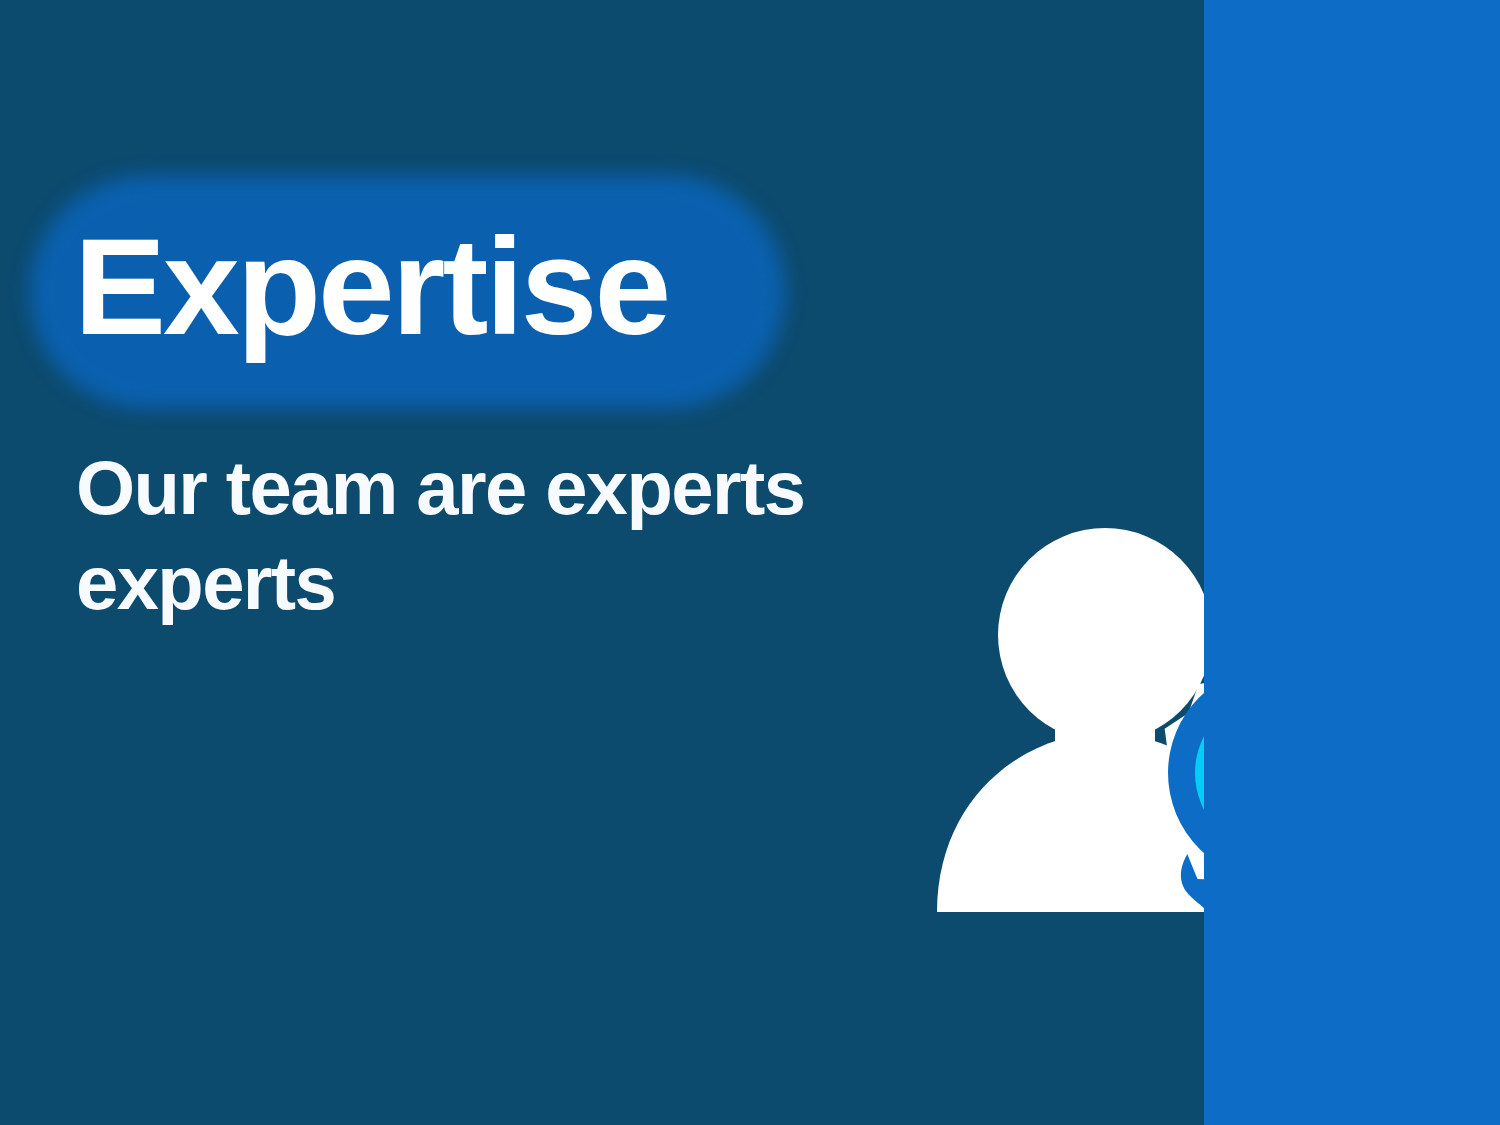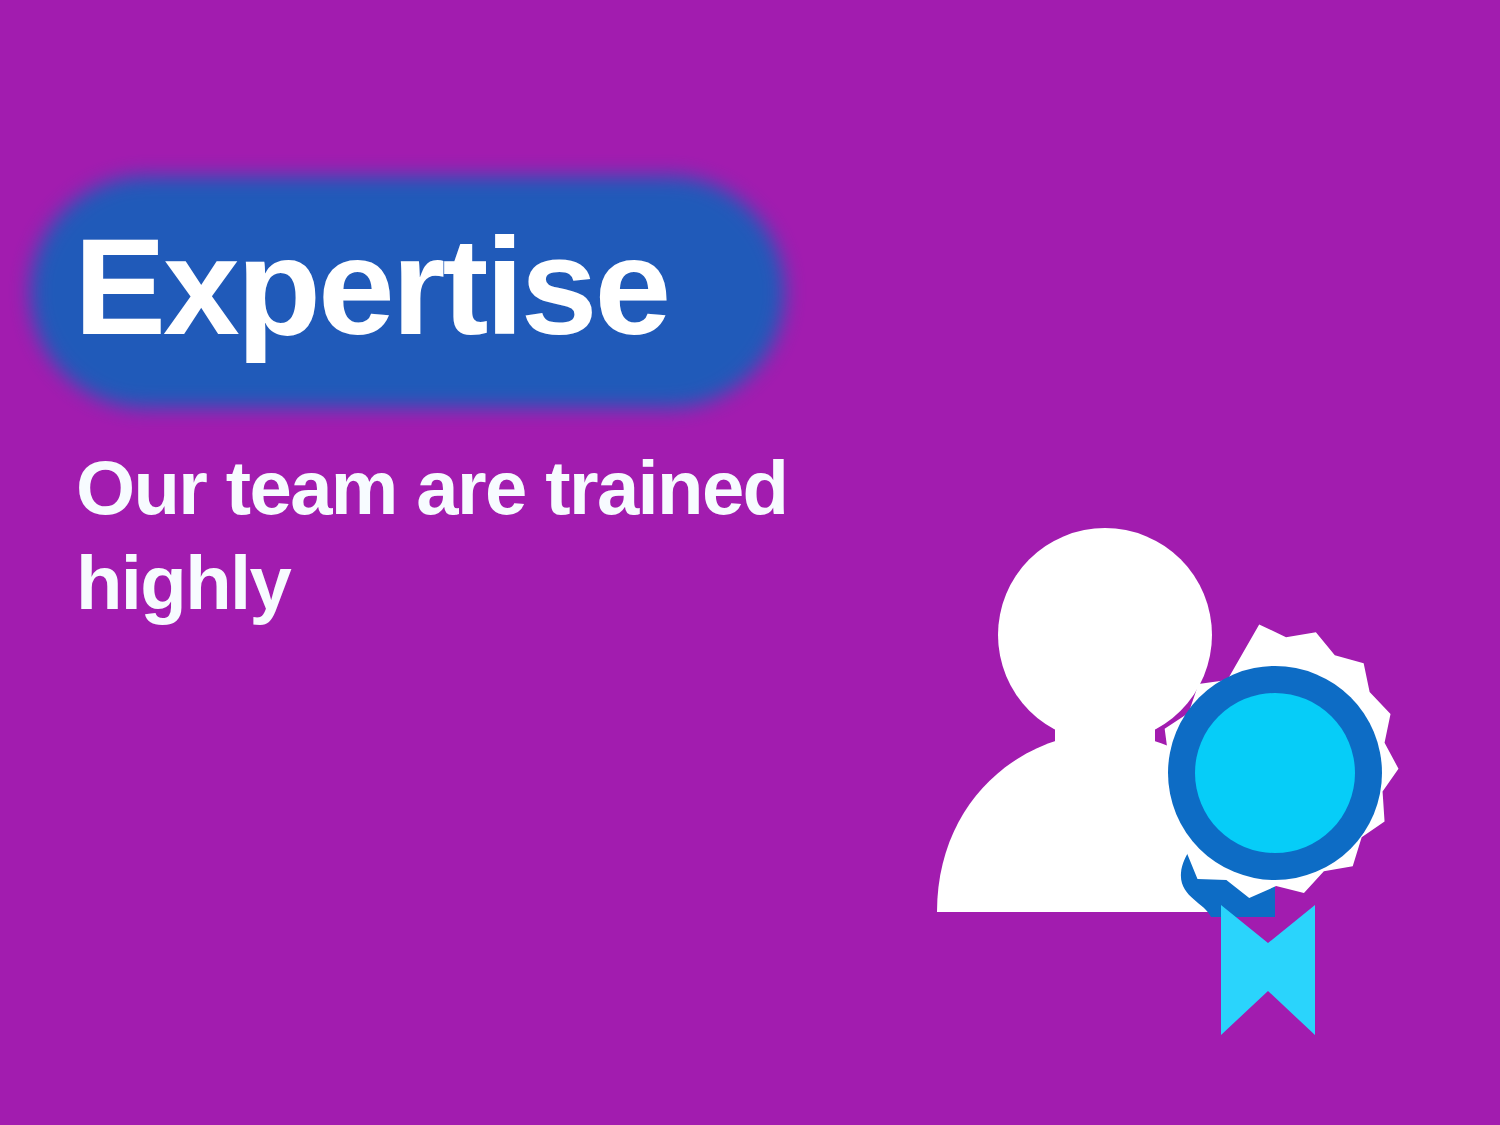--- a/index.html
+++ b/index.html
@@ -5,23 +5,23 @@
   * { margin:0; padding:0; box-sizing:border-box; }
 
   html, body {
     width:1500px; height:1125px;
     overflow:hidden;
     background:#0d6cc5;
   }
 
   .slide {
     position:relative;
-    width:1500px;
+    width:1204px;
     height:1125px;
-    background:#a21caf;
+    background:#0c4a6e;
     font-family:"Liberation Sans", sans-serif;
     overflow:hidden;
     padding-left:30px;
   }
 
   
   .title-highlight {
     position:absolute;
     left:30px;
     top:176px;
@@ -73,22 +73,22 @@
 </head>
 <body>
 
 <div class="slide">
 
   <div class="title-highlight"></div>
 
   <div class="heading">Expertise</div>
 
   <div class="subcopy">
-    <span class="line">Our team are trained</span>
-    <span class="line">highly</span>
+    <span class="line">Our team are experts</span>
+    <span class="line">experts</span>
   </div>
 
   <div class="icon-wrap">
     <svg viewBox="0 0 520 530" xmlns="http://www.w3.org/2000/svg">
 
       <g>
 
         <path d="M32 407
                  C32 294 118 228 200 228
                  C282 228 368 294 368 407

